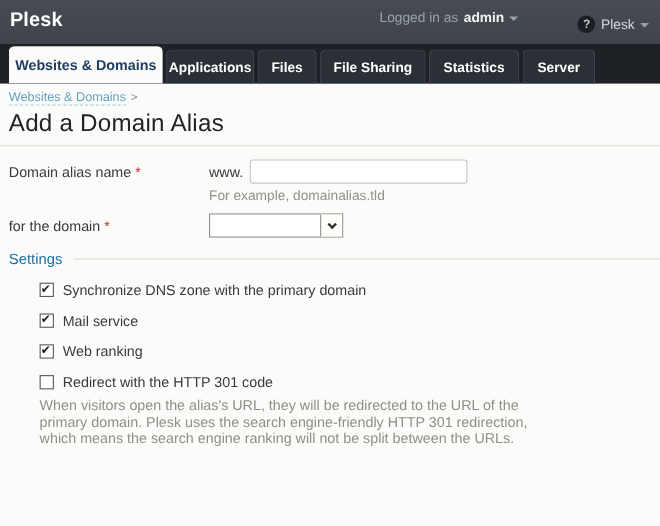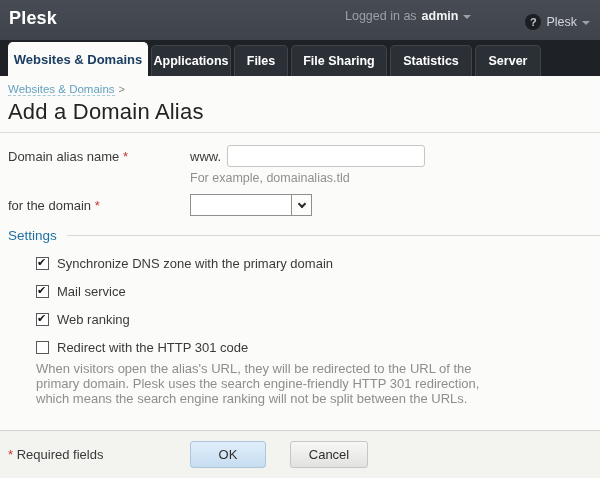--- a/index.html
+++ b/index.html
@@ -215,22 +215,14 @@
     </div>
 
     <div class="cb-row">
       <span class="cb-box"></span>
       <span class="cb-label">Redirect with the HTTP 301 code</span>
     </div>
     <div class="cb-desc">When visitors open the alias's URL, they will be redirected to the URL of the primary domain. Plesk uses the search engine-friendly HTTP 301 redirection, which means the search engine ranking will not be split between the URLs.</div>
 
   </div>
 
-  <div class="footer">
-    <div class="required-note">
-      <span class="req">*</span>
-      <span>Required fields</span>
-    </div>
-    <div class="btn btn-ok">OK</div>
-    <div class="btn btn-cancel">Cancel</div>
-  </div>
 
 </div>
 
 </body></html>

